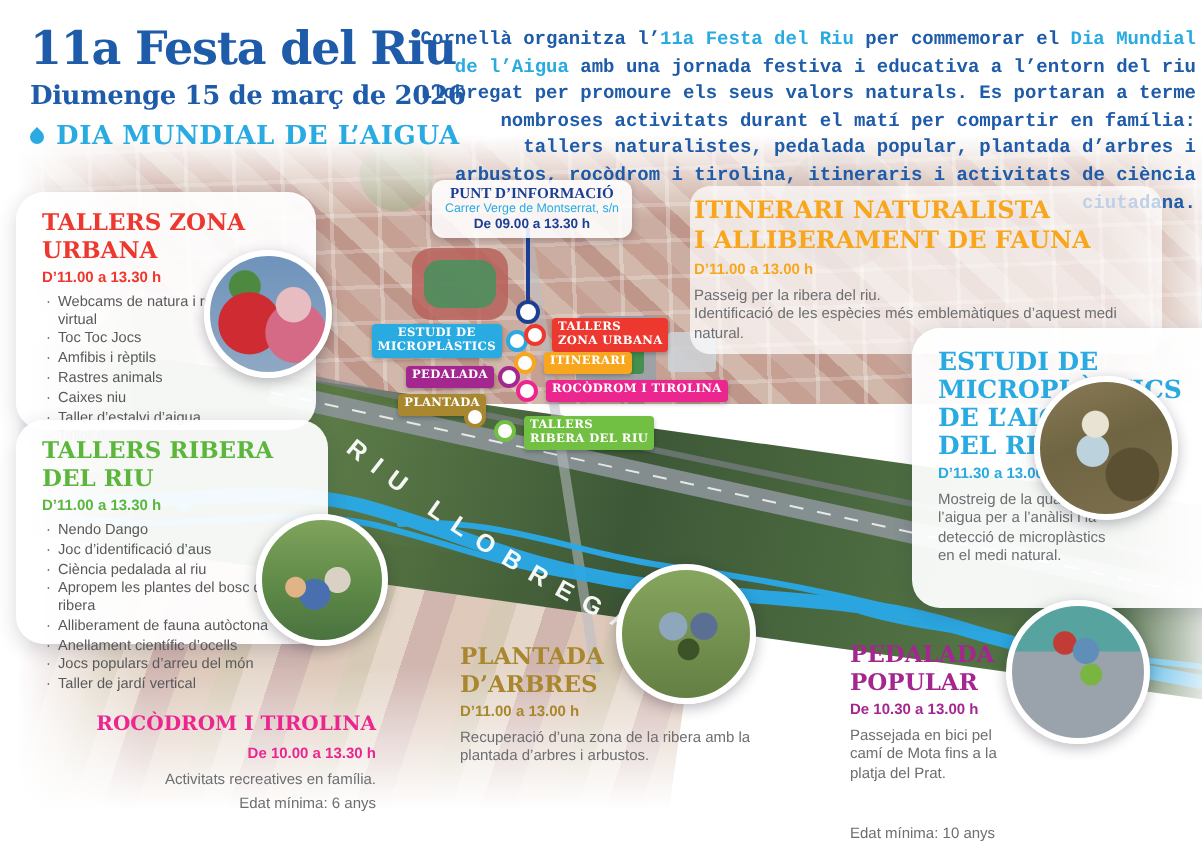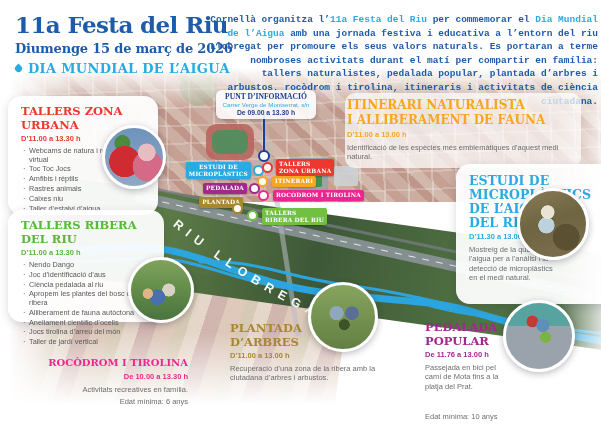--- a/index.html
+++ b/index.html
@@ -164,59 +164,60 @@
     <div class="sec-title" style="color: rgb(92, 182, 60);">TALLERS RIBERA
 DEL RIU</div>
     <div class="sec-time" style="color: rgb(92, 182, 60);">D’11.00 a 13.30 h</div>
     <ul class="blist" style="width:112px;">
         <li>Nendo Dango</li>
         <li>Joc d’identificació d’aus</li>
         <li>Ciència pedalada al riu</li>
         <li>Apropem les plantes del bosc de ribera</li>
         <li>Alliberament de fauna autòctona</li>
         <li>Anellament científic d’ocells</li>
-        <li>Jocs tirolina d’arreu del món</li>
+        <li>Jocs populars d’arreu del món</li>
         <li>Taller de jardí vertical</li>
       </ul>
   </div>
 
   <div class="abs" style="right:413px;top:356px;width:200px;text-align:right;z-index:2;">
     <div class="sec-title" style="font-size: 10px; color: rgb(236, 38, 143);">ROCÒDROM I TIROLINA</div>
     <div class="sec-time" style="color: rgb(236, 38, 143);">De 10.00 a 13.30 h</div>
     <div class="desc">Activitats recreatives en família.</div>
     <div class="desc age" style="margin-top:3px;">Edat mínima: 6 anys</div>
   </div>
 
   <div class="abs" style="left:345px;top:93px;width:232px;text-align:left;z-index:2;background:rgba(255,255,255,.72);border-radius:10px;padding:5px 2px 6px;">
     <div class="sec-title" style="font-size: 12px; line-height: 15px; color: rgb(249, 166, 31);">ITINERARI NATURALISTA
 I ALLIBERAMENT DE FAUNA</div>
     <div class="sec-time" style="color: rgb(249, 166, 31);">D’11.00 a 13.00 h</div>
+    <div class="desc">Passeig per la ribera del riu.</div>
     <div class="desc">Identificació de les espècies més emblemàtiques d’aquest medi natural.</div>
   </div>
 
   <div class="card" style="left:420px;top:164px;width:178px;height:140px;padding:10px 6px 6px 13px;box-sizing:border-box;margin-left:36px;">
     <div class="sec-title" style="font-size: 12.5px; line-height: 14px; color: rgb(41, 171, 226);">ESTUDI DE
 MICROPLÀSTICS
 DE L’AIGUA
 DEL RIU</div>
     <div class="sec-time" style="color: rgb(41, 171, 226);">D’11.30 a 13.00 h</div>
     <div class="desc" style="width:92px;">Mostreig de la qualitat de l’aigua per a l’anàlisi i la detecció de microplàstics en el medi natural.</div>
   </div>
 
   <div class="abs" style="left:230px;top:322px;width:172px;z-index:2;">
     <div class="sec-title" style="color: rgb(168, 135, 47);">PLANTADA
 D’ARBRES</div>
     <div class="sec-time" style="color: rgb(168, 135, 47);">D’11.00 a 13.00 h</div>
-    <div class="desc">Recuperació d’una zona de la ribera amb la ciutadana d’arbres i arbustos.</div>
+    <div class="desc">Recuperació d’una zona de la ribera amb la plantada d’arbres i arbustos.</div>
   </div>
 
   <div class="abs" style="left:425px;top:321px;width:82px;z-index:2;">
     <div class="sec-title" style="color: rgb(163, 39, 143);">PEDALADA
 POPULAR</div>
-    <div class="sec-time" style="color: rgb(163, 39, 143);">De 11.76 a 13.00 h</div>
+    <div class="sec-time" style="color: rgb(163, 39, 143);">De 10.30 a 13.00 h</div>
     <div class="desc">Passejada en bici pel camí de Mota fins a la platja del Prat.</div>
     <div class="desc age" style="margin-top:21px;">Edat mínima: 10 anys</div>
   </div>
 
   <div class="photo ph-facepaint" style="left:102px;top:125px;width:58px;height:58px;"></div>
   <div class="photo ph-binocs" style="left:128px;top:257px;width:60px;height:60px;"></div>
   <div class="photo ph-sampling" style="left:517px;top:188px;width:66px;height:66px;"></div>
   <div class="photo ph-planting" style="left:308px;top:282px;width:64px;height:64px;"></div>
   <div class="photo ph-cycling" style="left:503px;top:300px;width:66px;height:66px;"></div>
 

